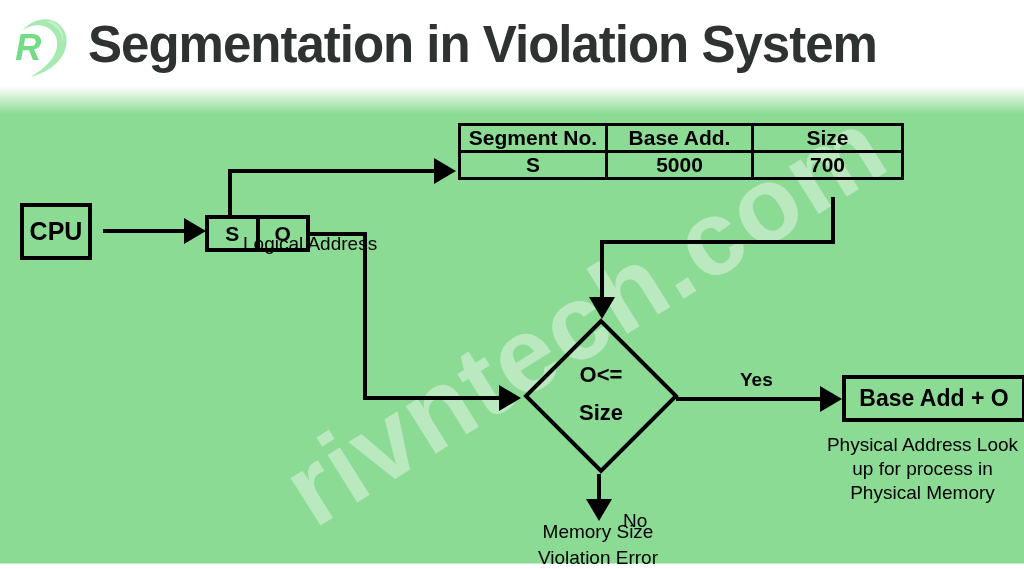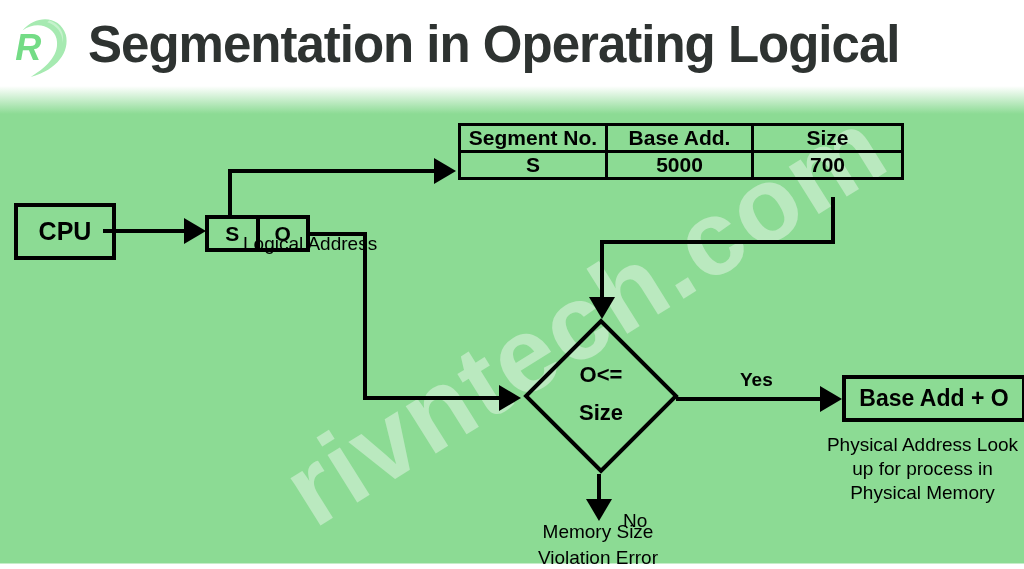--- a/index.html
+++ b/index.html
@@ -73,21 +73,21 @@
 
   .node {
     position: absolute;
     border: 4px solid #000;
     display: flex;
     align-items: center;
     justify-content: center;
     font-weight: bold;
     color: #000;
   }
-  .cpu-box   { left: 14px;  top: 203px; width: 102px;  height: 57px; font-size: 25px; }
+  .cpu-box   { left: 20px;  top: 203px; width: 72px;  height: 57px; font-size: 25px; }
   .base-box  { left: 842px; top: 375px; width: 184px; height: 47px; font-size: 23px; }
 
   .so-box {
     position: absolute; left: 205px; top: 215px;
     width: 105px; height: 37px;
     border: 4px solid #000;
     display: flex;
   }
   .so-cell {
     flex: 1; display: flex; align-items: center; justify-content: center;
@@ -143,21 +143,21 @@
 <div class="page">
 
   <div class="watermark">rivntech.com</div>
 
   <div class="header">
     <svg class="logo" viewBox="0 0 60 64" aria-hidden="true">
       <path d="M14,18 C28,2 50,4 56,22 C60,38 48,56 22,63 C40,52 50,40 47,26 C44,14 28,8 14,18 Z" fill="#A6EAB1"></path>
       <path d="M40,8 C50,12 55,20 53,30 C53,20 47,13 38,10 Z" fill="#C5F2CC"></path>
       <text x="7" y="47" font-size="35" font-weight="bold" font-style="italic" fill="#74DC86">R</text>
     </svg>
-    <div class="title">Segmentation in Operating Logical</div>
+    <div class="title">Segmentation in Violation System</div>
   </div>
 
   <div class="diagram">
 
     <div class="line" style="left:103px; top:229px; width:84px; height:4px;"></div>
     <div class="ah-right" style="left:184px; top:218px;"></div>
 
     <div class="line" style="left:228px; top:169px; width:4px; height:50px;"></div>
     <div class="line" style="left:228px; top:169px; width:209px; height:4px;"></div>
     <div class="ah-right" style="left:434px; top:158px;"></div>

